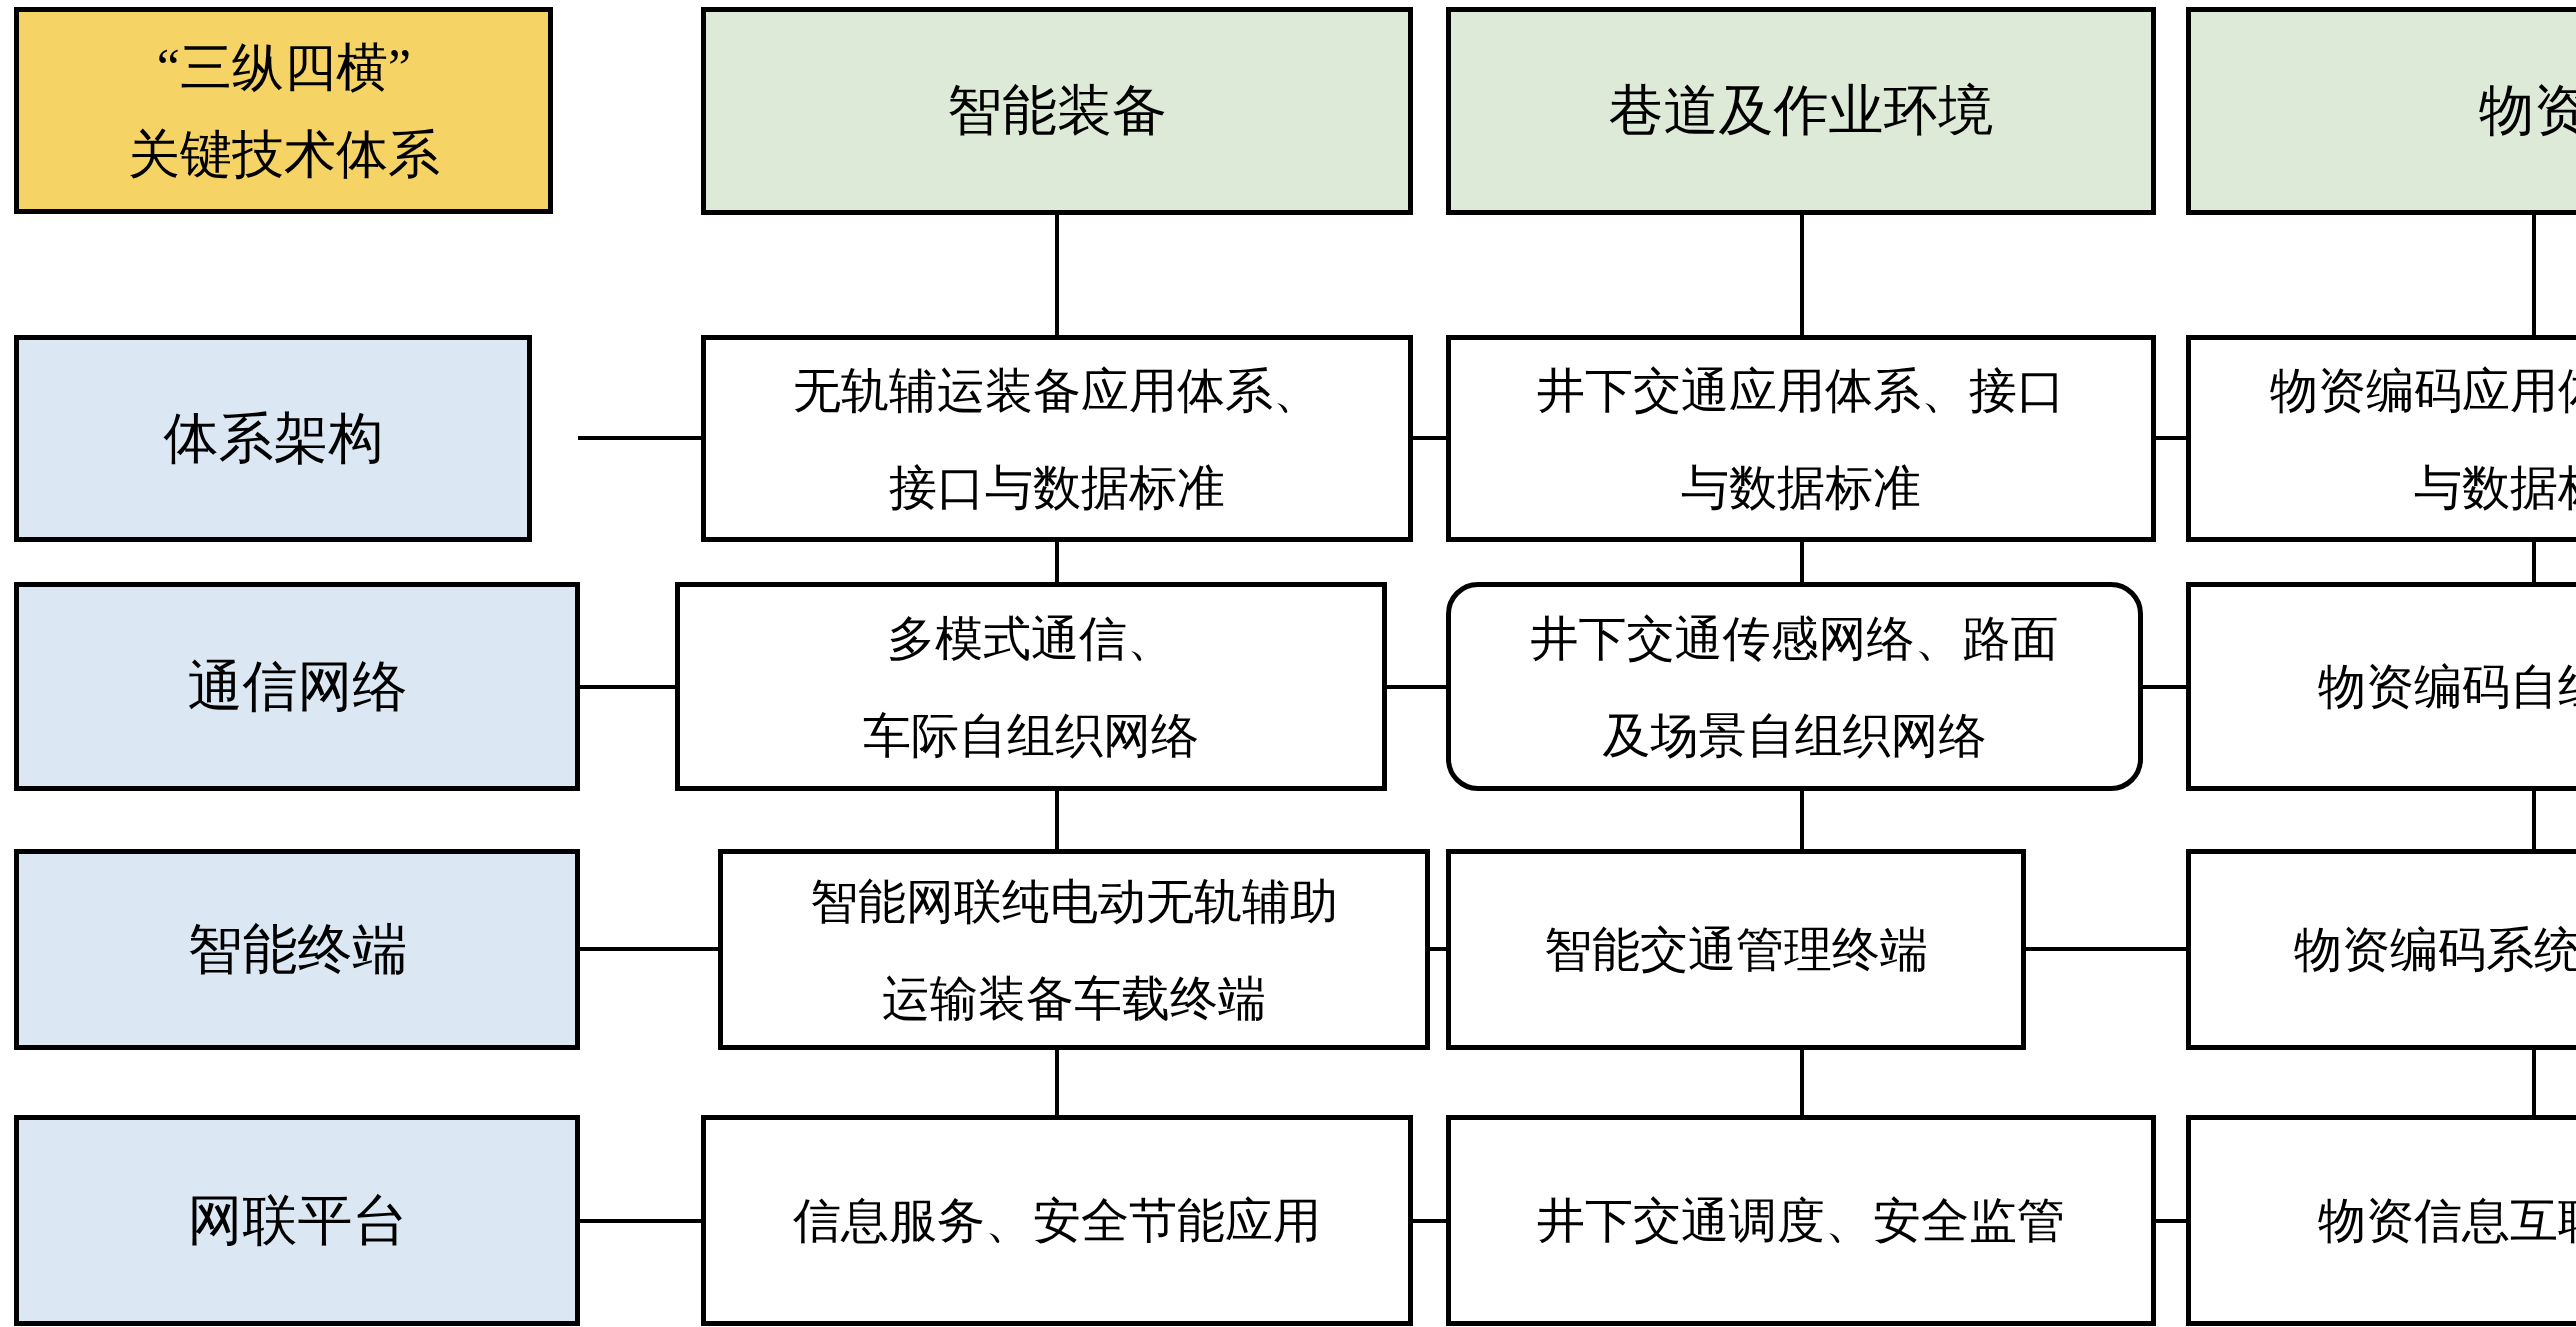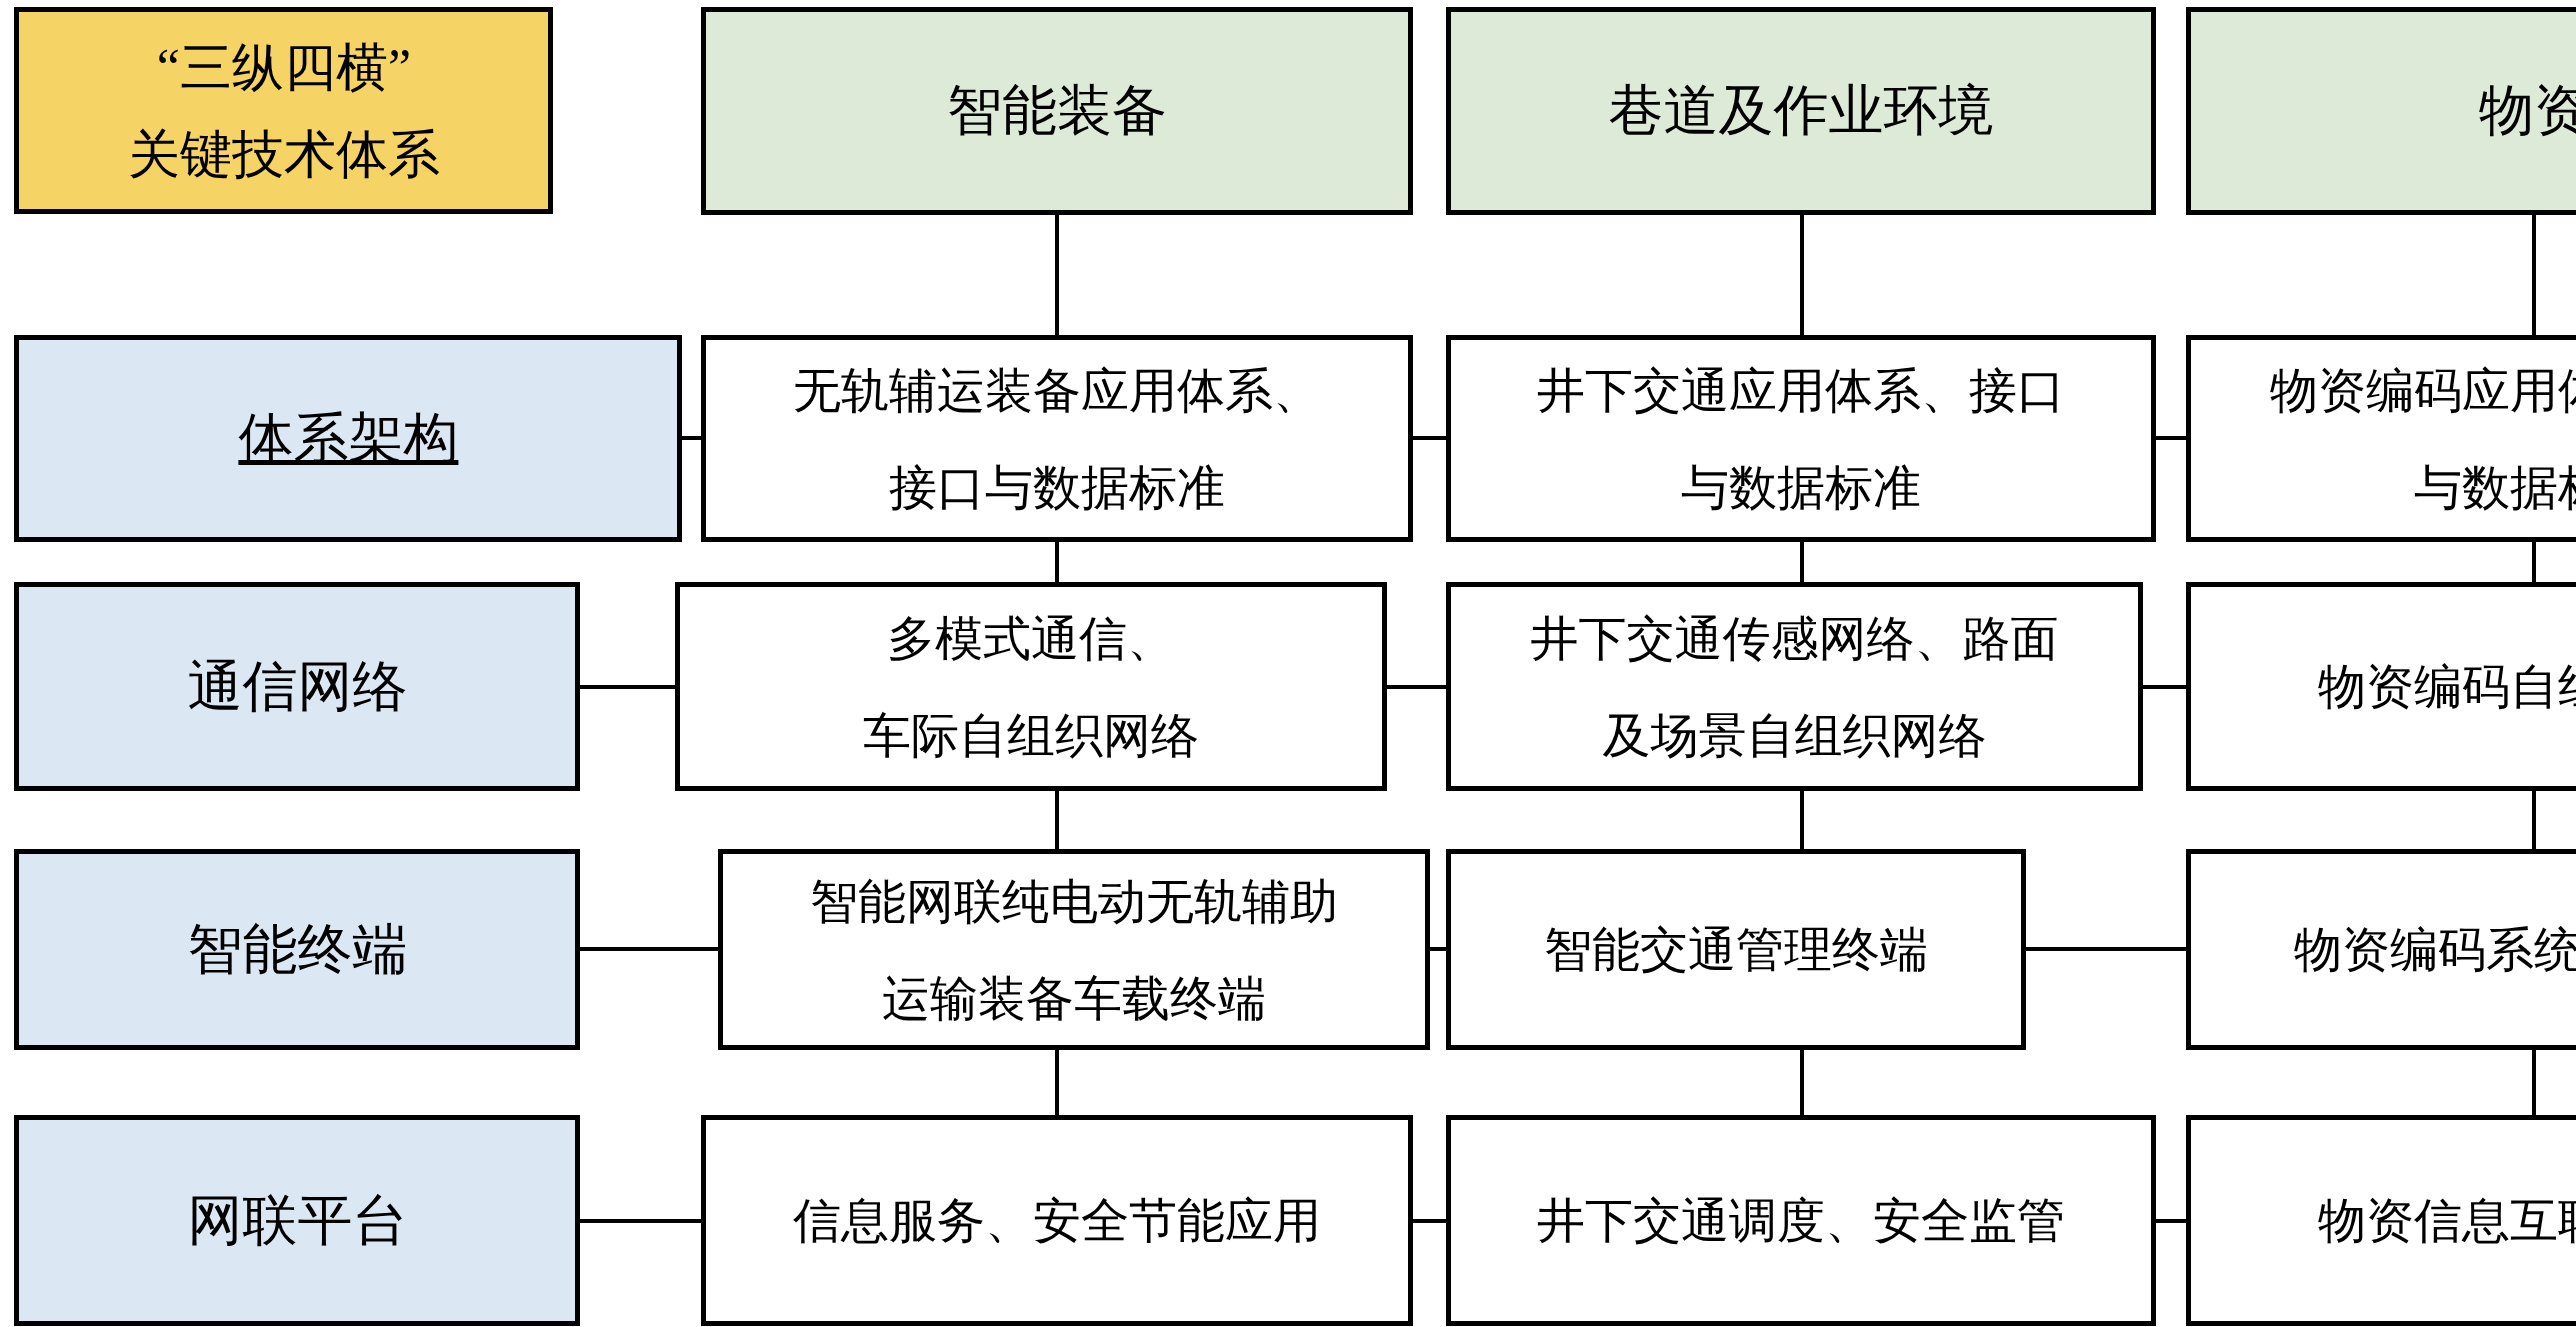--- a/index.html
+++ b/index.html
@@ -56,21 +56,21 @@
   <div class="box col-header" style="left:701px;top:7.2px;width:712px;height:208px;">
     <span class="txt">智能装备</span>
   </div>
   <div class="box col-header" style="left:1446px;top:7.2px;width:710px;height:208px;">
     <span class="txt">巷道及作业环境</span>
   </div>
   <div class="box col-header" style="left:2186px;top:7.2px;width:696px;height:208px;">
     <span class="txt">物资</span>
   </div>
 
-  <div class="box row-header" style="left:14.4px;top:335px;width:668px;height:207px;text-decoration:underline;">
+  <div class="box row-header" style="left:14.4px;top:335px;width:518px;height:207px;">
     <span class="txt">体系架构</span>
   </div>
   <div class="box row-header" style="left:14.4px;top:582px;width:566px;height:209px;">
     <span class="txt">通信网络</span>
   </div>
   <div class="box row-header" style="left:14.4px;top:849px;width:566px;height:201px;">
     <span class="txt">智能终端</span>
   </div>
   <div class="box row-header" style="left:14.4px;top:1115px;width:566px;height:211px;">
     <span class="txt">网联平台</span>
@@ -86,21 +86,21 @@
   </div>
   <div class="box cell" style="left:2186px;top:335px;width:696px;height:207px;">
     <span class="txt">物资编码应用体系、接口
 与数据标准</span>
   </div>
 
   <div class="box cell" style="left:675px;top:582px;width:712px;height:209px;">
     <span class="txt">多模式通信、
 车际自组织网络</span>
   </div>
-  <div class="box cell" style="left:1446px;top:582px;width:697px;height:209px;">
+  <div class="box cell" style="left:1446px;top:582px;width:697px;height:209px;border-radius:32px;">
     <span class="txt">井下交通传感网络、路面
 及场景自组织网络</span>
   </div>
   <div class="box cell" style="left:2186px;top:582px;width:696px;height:209px;">
     <span class="txt">物资编码自组织网络</span>
   </div>
 
   <div class="box cell" style="left:718px;top:849px;width:712px;height:201px;">
     <span class="txt">智能网联纯电动无轨辅助
 运输装备车载终端</span>

